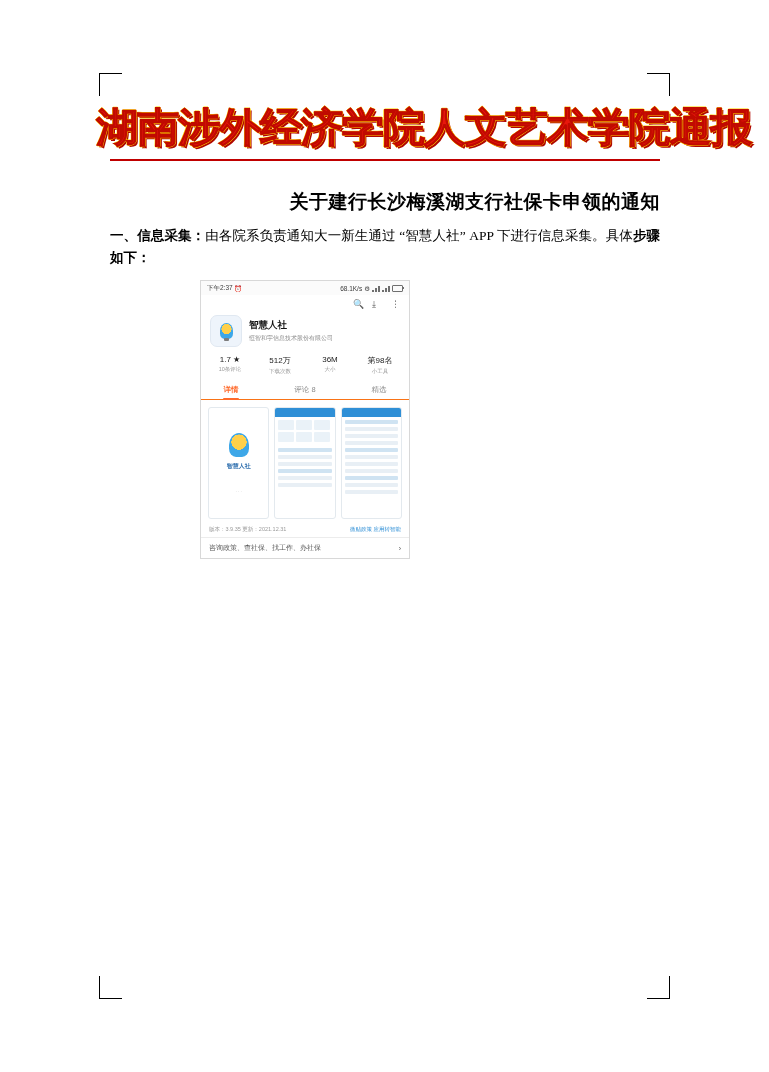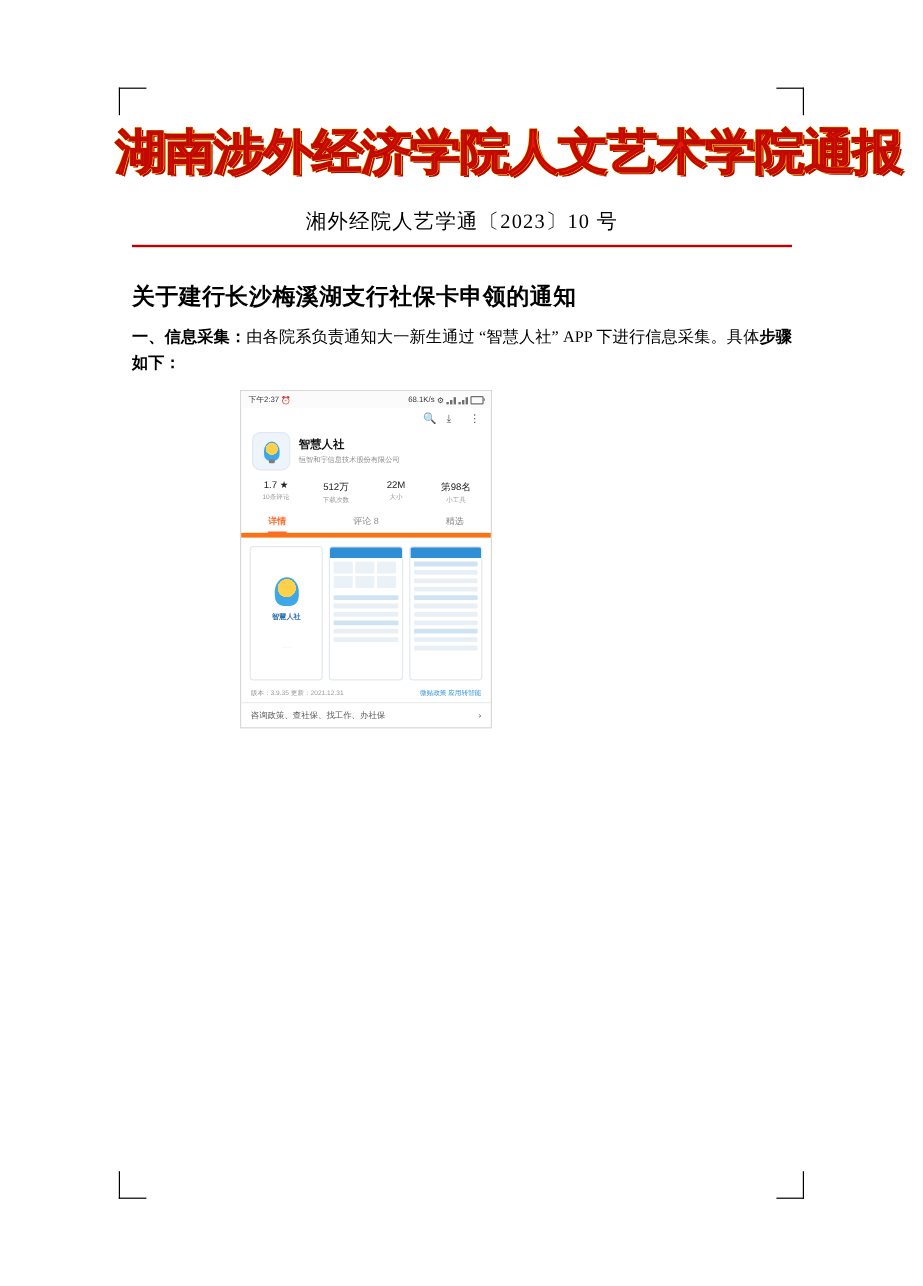--- a/index.html
+++ b/index.html
@@ -76,21 +76,21 @@
   }
 
   .redrule {
     margin-top: 8px;
     height: 2px;
     background: #c00000;
     width: 100%;
   }
 
   .doc-title {
-    text-align: left;
+    text-align: right;
     font-size: 19px;
     font-weight: bold;
     margin-top: 28px;
     letter-spacing: 0.5px;
   }
 
   .para {
     font-size: 13.5px;
     line-height: 1.6;
     margin-top: 10px;
@@ -161,21 +161,21 @@
     width:5px; height:3px; background:#7d7d7d; border-radius:1px;
   }
   .app-name { font-size: 9.5px; color: #111; font-weight: bold; }
   .app-vendor { font-size: 6px; color: #8a8a8a; margin-top: 2px; }
 
   .stats { display: flex; padding: 2px 4px 6px 4px; }
   .stat { flex: 1; text-align: center; }
   .stat .v { font-size: 8px; color: #222; }
   .stat .k { font-size: 5.5px; color: #9a9a9a; margin-top: 2px; }
 
-  .tabs { display: flex; border-bottom: 4px solid #f97316; gap: 14px; }
+  .tabs { display: flex; border-bottom: 1px solid #f97316; gap: 14px; }
   .tab { flex: 1; text-align: center; font-size: 7.5px; color: #8a8a8a; padding: 4px 0 4px 0; }
   .tab.active { color: #ff6a2b; font-weight: bold; position: relative; }
   .tab.active:after {
     content: ""; position: absolute; left: 50%; transform: translateX(-50%);
     bottom: -1px; width: 16px; height: 2px; background: #ff6a2b; border-radius: 2px;
   }
 
   .carousel { display: flex; gap: 5px; padding: 7px 7px 4px 7px; }
   .thumb {
     width: 62px; height: 110px; border: 1px solid #e3e9ee; border-radius: 3px;
@@ -214,21 +214,20 @@
 
   <div class="crop tl"></div>
   <div class="crop tr"></div>
   <div class="crop bl"></div>
   <div class="crop br"></div>
 
   <div class="content">
 
     <div class="masthead">湖南涉外经济学院人文艺术学院通报（通知）</div>
 
-    <div class="docnumber">湘外经院人艺学通〔2023〕10 号</div>
 
     <div class="redrule"></div>
 
     <div class="doc-title">关于建行长沙梅溪湖支行社保卡申领的通知</div>
 
     <div class="para">
       <span class="bold">一、信息采集：</span><span>由各院系负责通知大一新生通过 “智慧人社” APP 下进行信息采集。具体</span><span class="bold">步骤如下：</span>
     </div>
 
 
@@ -267,21 +266,21 @@
       <div class="stats">
         <div class="stat">
           <div class="v">1.7 ★</div>
           <div class="k">10条评论</div>
         </div>
         <div class="stat">
           <div class="v">512万</div>
           <div class="k">下载次数</div>
         </div>
         <div class="stat">
-          <div class="v">22M</div>
+          <div class="v">36M</div>
           <div class="k">大小</div>
         </div>
         <div class="stat">
           <div class="v">第98名</div>
           <div class="k">小工具</div>
         </div>
       </div>
 
       <div class="tabs">
         <div class="tab active">详情</div>

